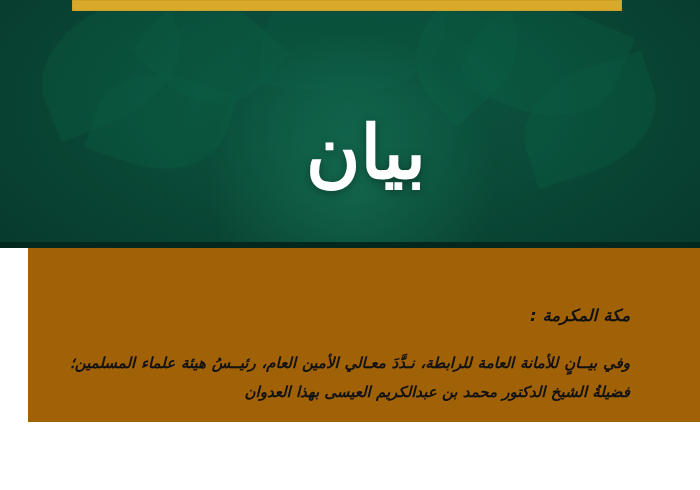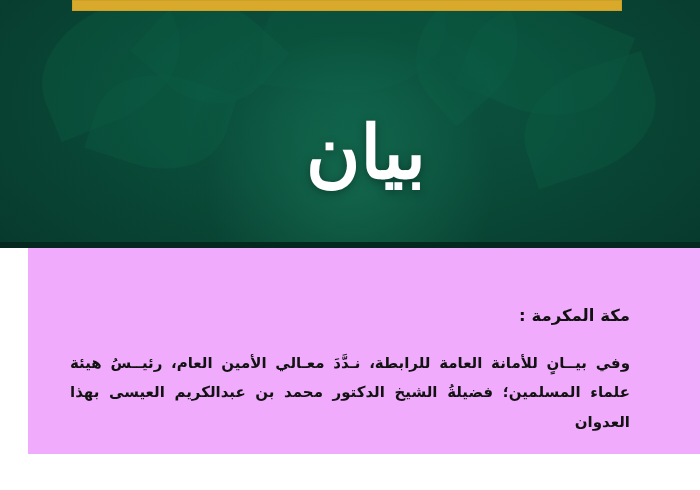--- a/index.html
+++ b/index.html
@@ -105,24 +105,25 @@
     background: #04281e;
     z-index: 3;
   }
 
   
   .doc {
     position: absolute;
     left: 0;
     top: 248px;
     width: 700px;
-    height: 206px;
-    background: #f0abfc;
+    height: 174px;
+    background: #a16207;
     direction: rtl;
     overflow: hidden;
+    font-style: italic;
   }
 
   .doc-inner {
     padding: 58px 70px 0 70px;
   }
 
   .salutation {
     color: #111111;
     font-size: 16.5px;
     font-weight: bold;

